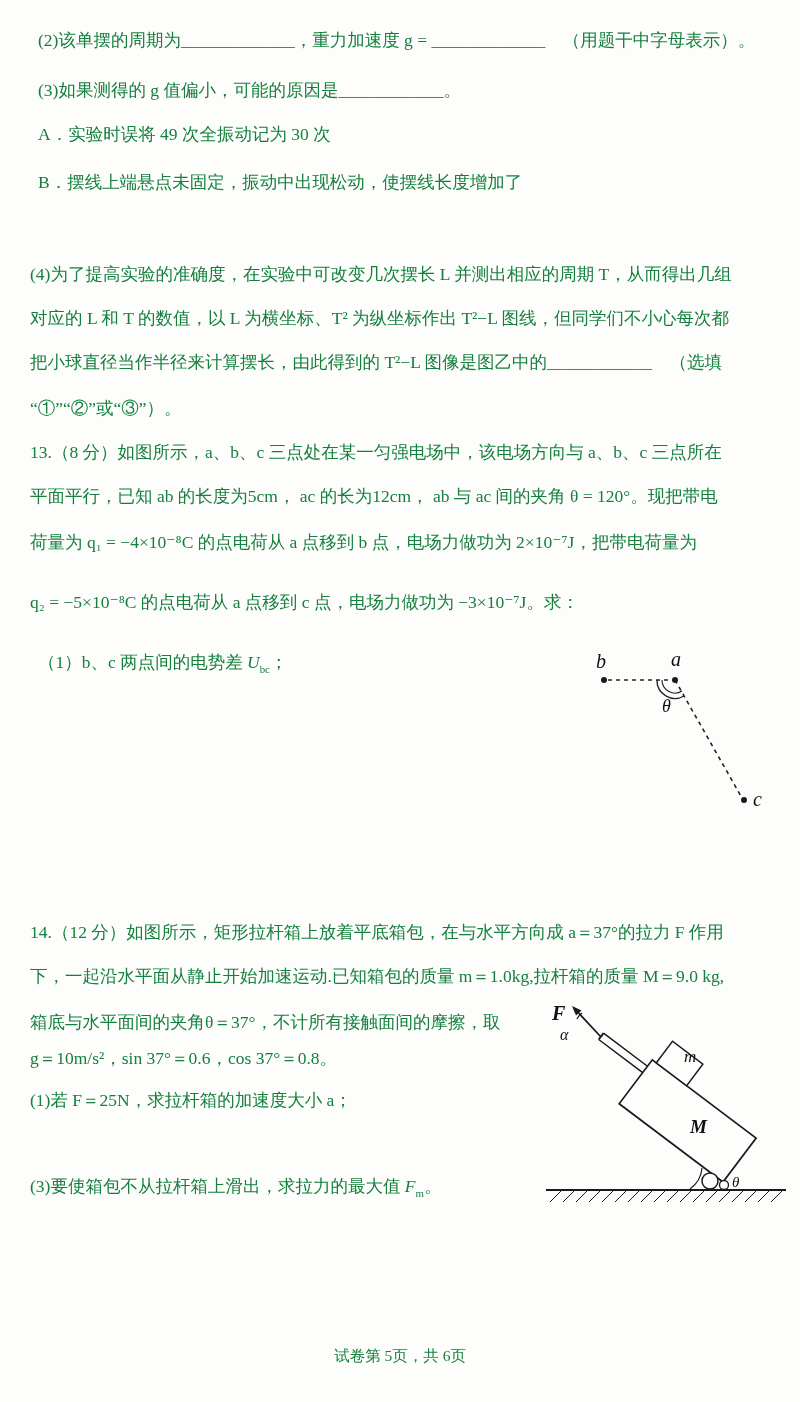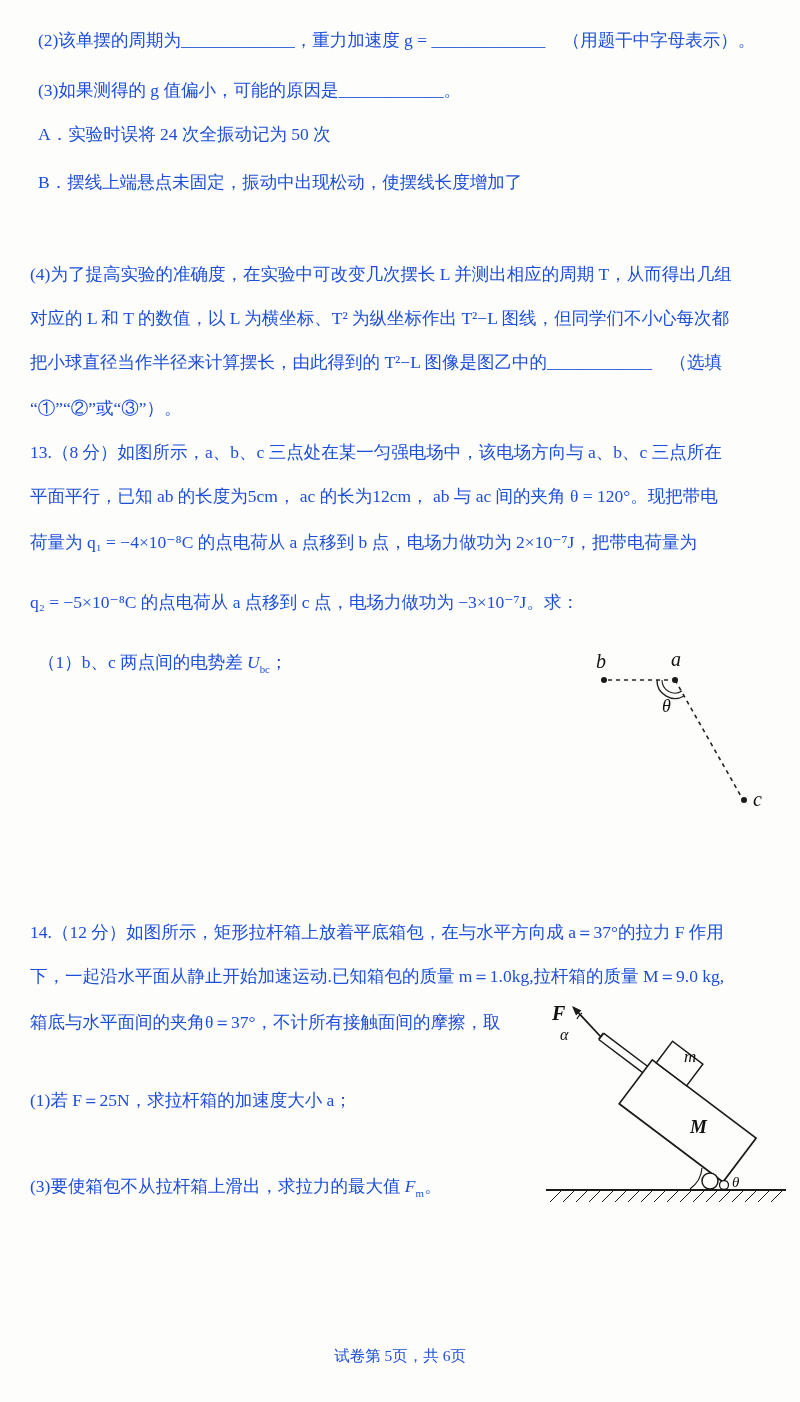--- a/index.html
+++ b/index.html
@@ -1,35 +1,35 @@
 <!DOCTYPE html>
 <html><head>
 <meta charset="utf-8">
 <style>
   html,body { margin:0; padding:0; background:#e8e8e8; }
   .page {
     position:relative; width:800px; height:1402px; margin:0 auto;
-    background:#fdfdfc; color:#1d4ed8; overflow:hidden;
+    background:#fdfdfc; color:#15803d; overflow:hidden;
     font-family:"Liberation Serif","DejaVu Serif",serif;
   }
   .ln { position:absolute; font-size:17.5px; line-height:1.25; white-space:pre; }
   .ln .var { font-style:italic; }
   .ln sub { font-size:0.62em; }
   .footer { position:absolute; left:0; right:0; text-align:center; font-size:15.5px;font-family:Liberation Serif, serif; }
   svg { position:absolute; overflow:visible; }
   svg text { font-family:"Liberation Serif","DejaVu Serif",serif; font-style:italic; fill:#111; }
 </style>
 </head>
 <body>
 
 <div class="page">
 
   <div class="ln" style="top:30px;left:38px">(2)该单摆的周期为_____________，重力加速度 g = _____________　（用题干中字母表示）。</div>
   <div class="ln" style="top:80px;left:38px">(3)如果测得的 g 值偏小，可能的原因是____________。</div>
-  <div class="ln" style="top:124px;left:38px">A．实验时误将 24 次全振动记为 50 次</div>
+  <div class="ln" style="top:124px;left:38px">A．实验时误将 49 次全振动记为 30 次</div>
   <div class="ln" style="top:172px;left:38px">B．摆线上端悬点未固定，振动中出现松动，使摆线长度增加了</div>
   <div class="ln" style="top:264px;left:30px">(4)为了提高实验的准确度，在实验中可改变几次摆长 L 并测出相应的周期 T，从而得出几组</div>
   <div class="ln" style="top:308px;left:30px">对应的 L 和 T 的数值，以 L 为横坐标、T² 为纵坐标作出 T²−L 图线，但同学们不小心每次都</div>
   <div class="ln" style="top:352px;left:30px">把小球直径当作半径来计算摆长，由此得到的 T²−L 图像是图乙中的____________　（选填</div>
   <div class="ln" style="top:398px;left:30px">“①”“②”或“③”）。</div>
 
   <div class="ln" style="top:442px;left:30px">13.（8 分）如图所示，a、b、c 三点处在某一匀强电场中，该电场方向与 a、b、c 三点所在</div>
   <div class="ln" style="top:486px;left:30px">平面平行，已知 ab 的长度为5cm， ac 的长为12cm， ab 与 ac 间的夹角 θ = 120°。现把带电</div>
   <div class="ln" style="top:532px;left:30px">荷量为 q₁ = −4×10⁻⁸C 的点电荷从 a 点移到 b 点，电场力做功为 2×10⁻⁷J，把带电荷量为</div>
   <div class="ln" style="top:592px;left:30px">q₂ = −5×10⁻⁸C 的点电荷从 a 点移到 c 点，电场力做功为 −3×10⁻⁷J。求：</div>
@@ -46,20 +46,21 @@
     <path d="M90,40 A13,13 0 0 0 110,51" fill="none" stroke="#222" stroke-width="1.1"></path>
     <text x="24" y="28" font-size="20">b</text>
     <text x="99" y="26" font-size="20">a</text>
     <text x="90" y="72" font-size="18">θ</text>
     <text x="181" y="166" font-size="20">c</text>
   </svg>
 
   <div class="ln" style="top:922px;left:30px">14.（12 分）如图所示，矩形拉杆箱上放着平底箱包，在与水平方向成 a＝37°的拉力 F 作用</div>
   <div class="ln" style="top:966px;left:30px">下，一起沿水平面从静止开始加速运动.已知箱包的质量 m＝1.0kg,拉杆箱的质量 M＝9.0 kg,</div>
   <div class="ln" style="top:1012px;left:30px">箱底与水平面间的夹角θ＝37°，不计所有接触面间的摩擦，取</div>
+  <div class="ln" style="top:1048px;left:30px">g＝10m/s²，sin 37°＝0.6，cos 37°＝0.8。</div>
   <div class="ln" style="top:1090px;left:30px">(1)若 F＝25N，求拉杆箱的加速度大小 a；</div>
   <div class="ln" style="top:1176px;left:30px"><span>(3)要使箱包不从拉杆箱上滑出，求拉力的最大值 </span><span class="var">F</span><sub>m</sub><span>。</span></div>
 
   <svg style="left:538px;top:1000px" width="255" height="215" viewBox="0 0 255 215">
 
     <line x1="8" y1="190" x2="248" y2="190" stroke="#1a1a1a" stroke-width="2.2"></line>
     <path d="M12 202 L24 190 M25 202 L37 190 M38 202 L50 190 M51 202 L63 190 M64 202 L76 190 M77 202 L89 190 M90 202 L102 190 M103 202 L115 190 M116 202 L128 190 M129 202 L141 190 M142 202 L154 190 M155 202 L167 190 M168 202 L180 190 M181 202 L193 190 M194 202 L206 190 M207 202 L219 190 M220 202 L232 190 M233 202 L245 190" stroke="#1a1a1a" stroke-width="1" fill="none"></path>
 
     <g transform="rotate(37 185 182)">
       <rect x="55" y="127" width="130" height="55" fill="#fdfdfc" stroke="#1a1a1a" stroke-width="1.7"></rect>

